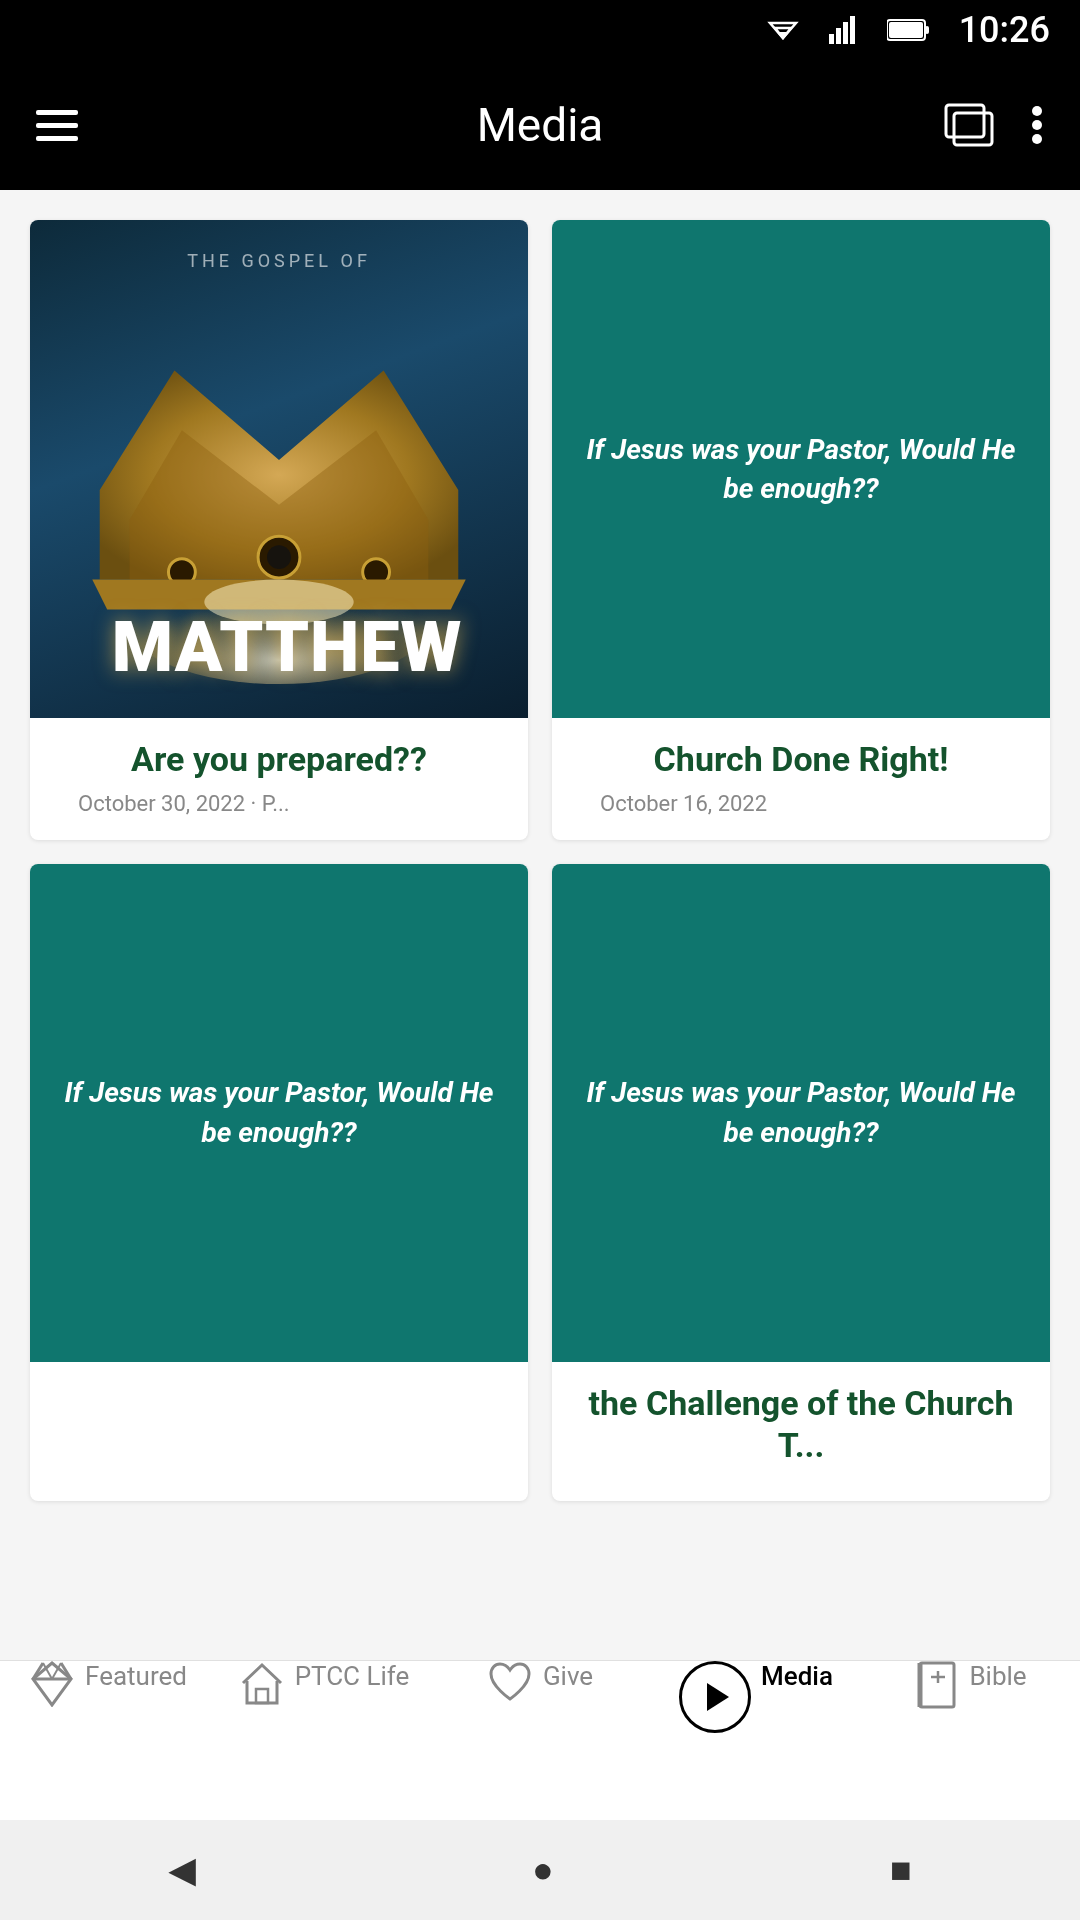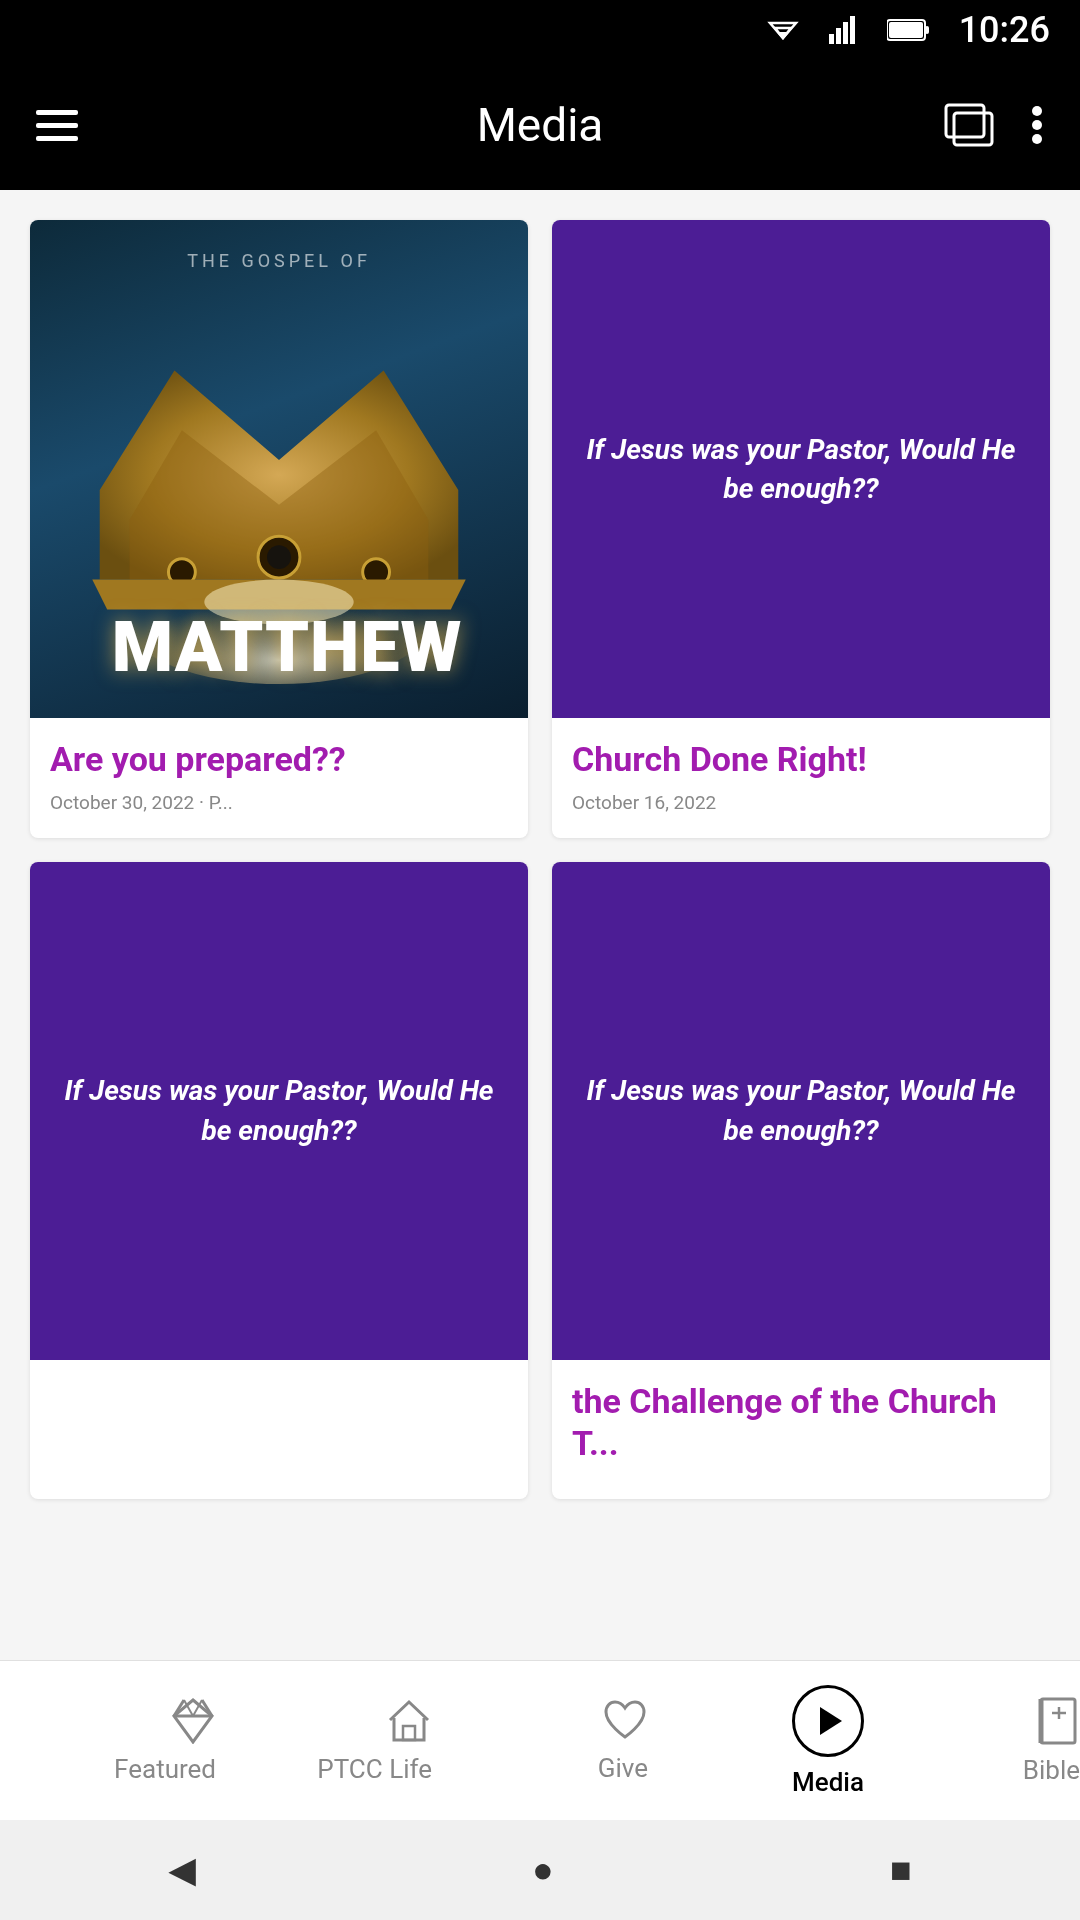--- a/index.html
+++ b/index.html
@@ -119,67 +119,69 @@
       letter-spacing: 4px;
       text-transform: uppercase;
       position: absolute;
       top: 30px;
       left: 0; right: 0;
       text-align: center;
     }
 
     
     .thumb-black {
-      background: #4c1d95;
+      background: #0f766e;
     }
 
     .thumb-text {
       color: #ffffff;
       font-size: 28px;
       font-weight: 700;
       text-align: center;
       padding: 20px;
       font-style: italic;
       line-height: 1.4;
     }
 
     .media-info {
       padding: 20px 20px 24px;
     }
 
     .media-card-title {
       font-size: 34px;
       font-weight: 700;
-      color: #a21caf;
+      color: #14532d;
       line-height: 1.25;
       margin-bottom: 10px;
+      text-align: center;
     }
 
     .media-card-date {
-      font-size: 19px;
+      font-size: 22px;
       color: #888888;
+      margin-left: 28px;
     }
 
     
     .bottom-nav {
       position: fixed;
       bottom: 0;
       width: 1080px;
       background: #ffffff;
       border-top: 1px solid #e0e0e0;
       height: 160px;
       display: flex;
       align-items: center;
     }
 
     .nav-item {
       flex: 1;
       display: flex;
-      flex-direction: column;
-      align-items: flex-end;
+      flex-direction: row;
+      align-items: flex-start;
       justify-content: center;
       gap: 10px;
       cursor: pointer;
       height: 100%;
     }
 
     .nav-label {
       font-size: 26px;
       color: #888888;
     }

